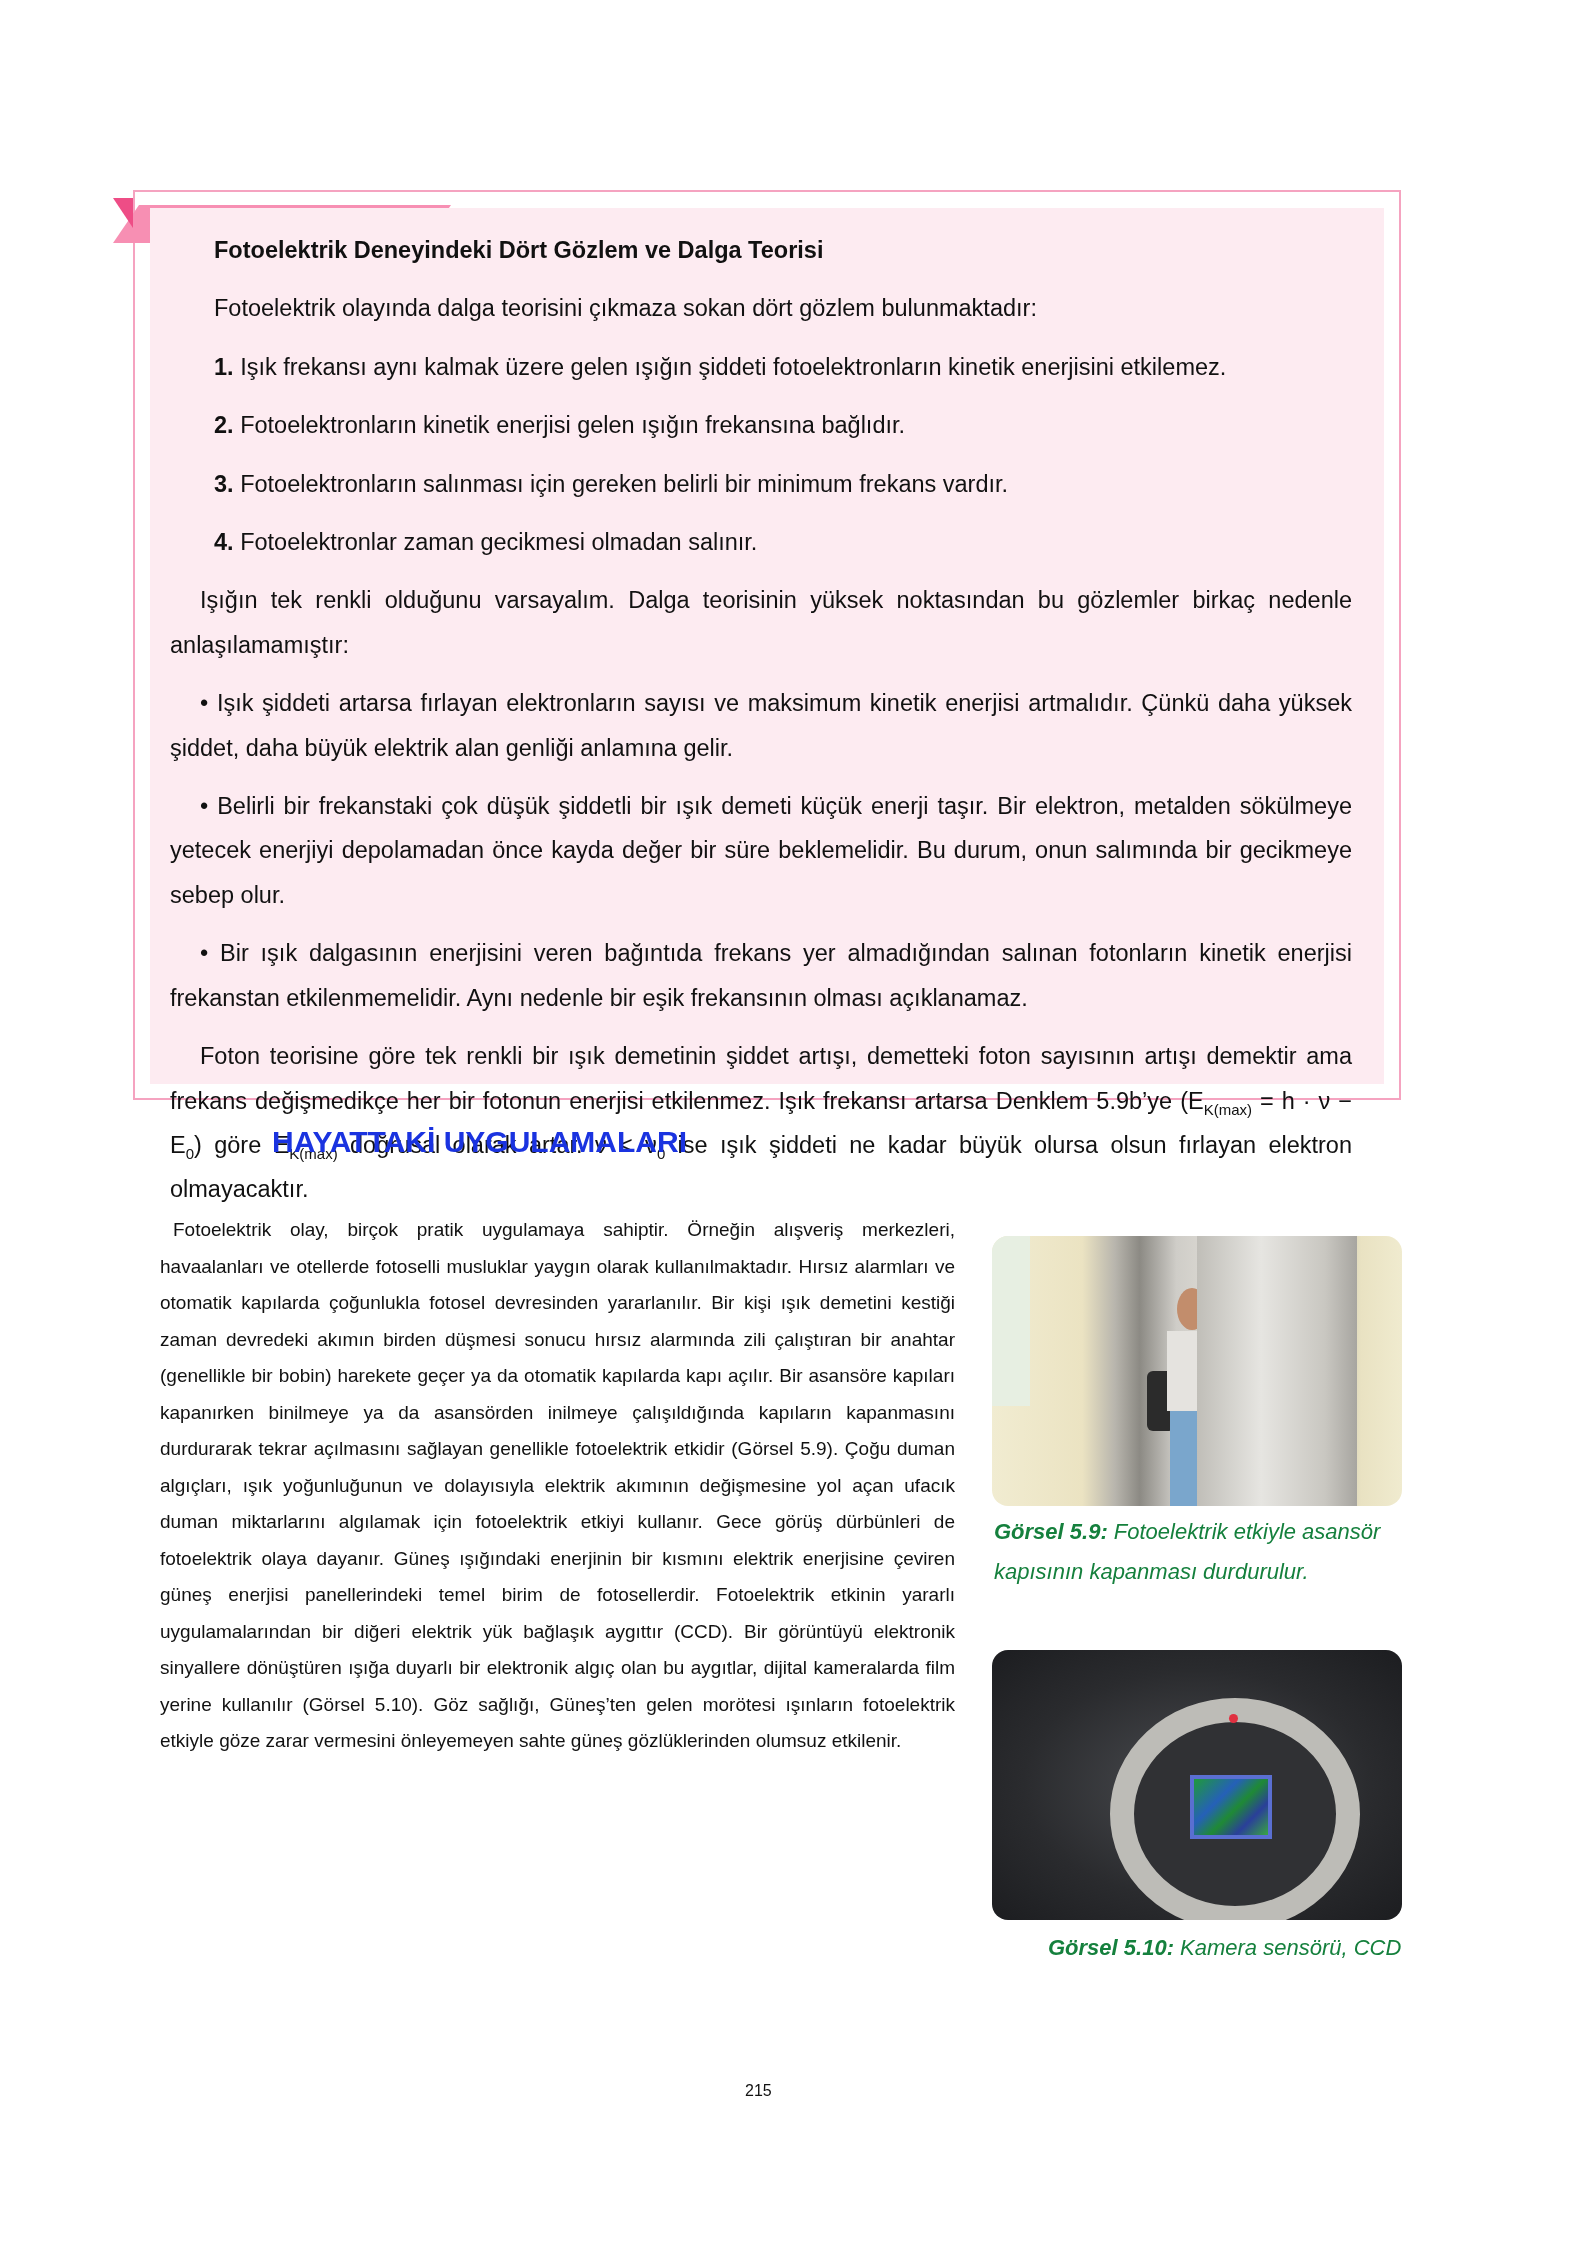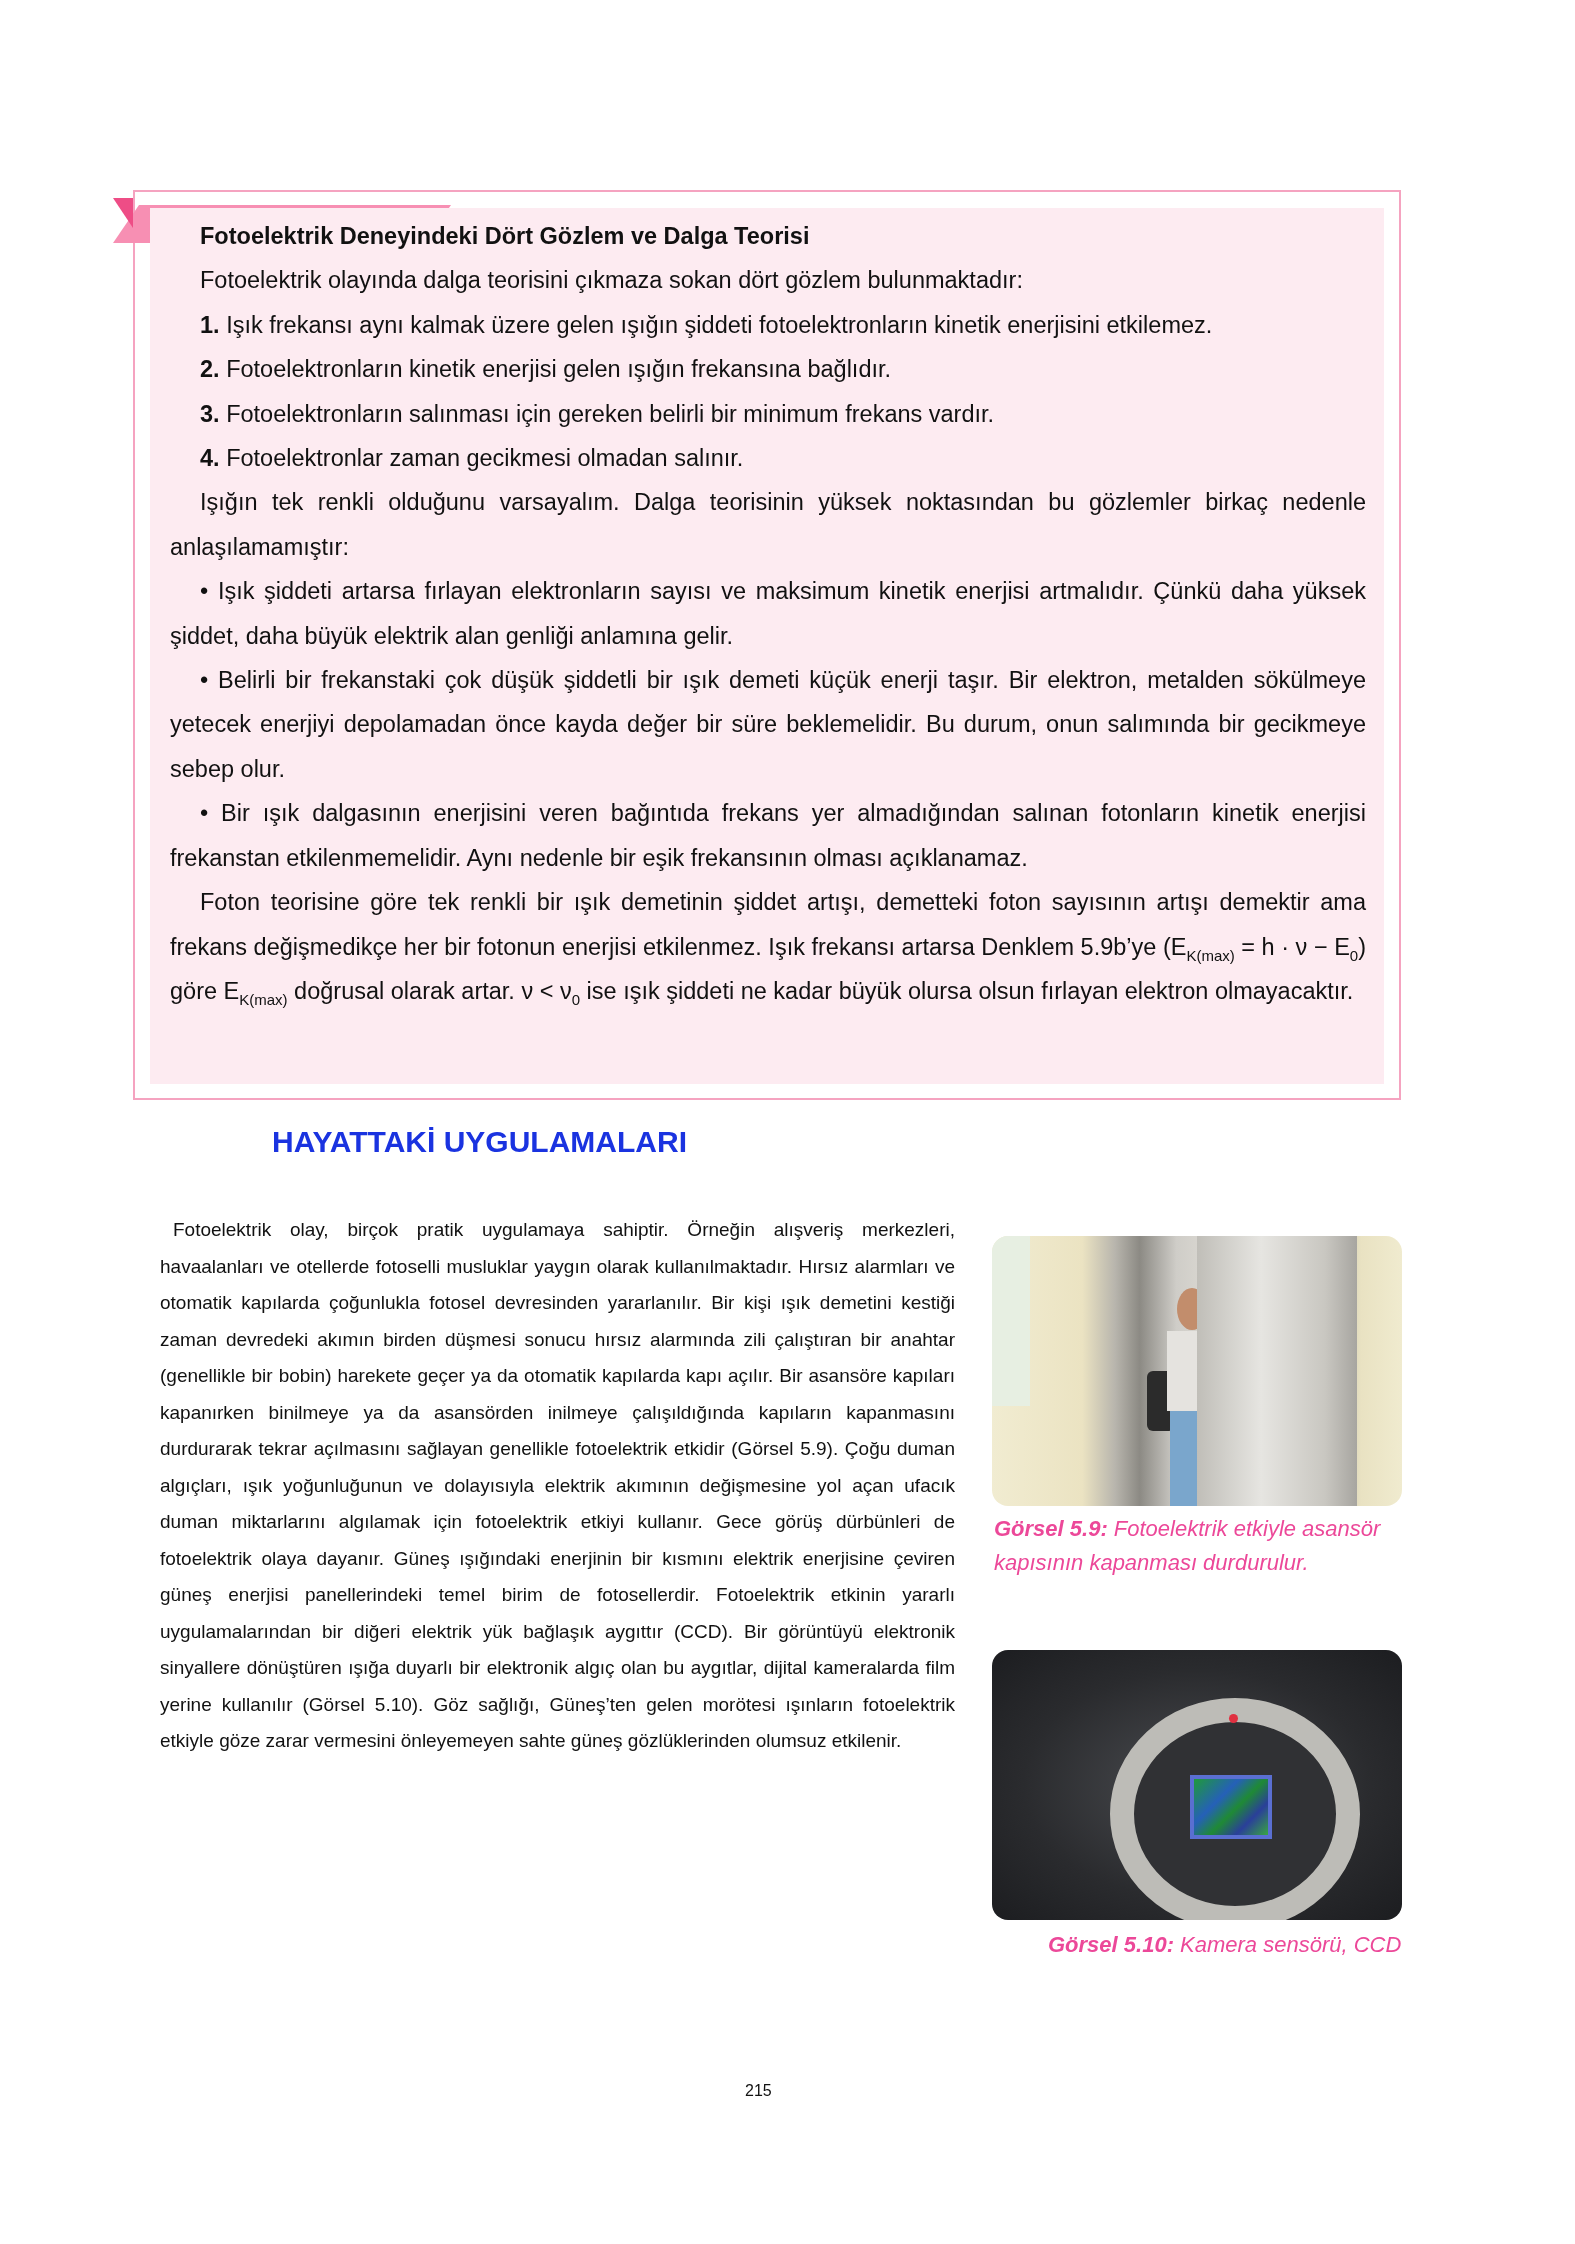--- a/index.html
+++ b/index.html
@@ -9,21 +9,21 @@
   
   .think-box { position: absolute; left: 133px; top: 190px; width: 1268px; height: 910px;
     border: 2px solid #f5a3c0; background: #fff; }
   .think-tab { position: absolute; left: 113px; top: 157px; width: 338px; height: 38px; margin-top: 48px; }
   .think-tab svg { position: absolute; left: 0; top: 0; }
   .think-tab span { position: absolute; left: 42px; top: 4px; font-size: 27px; font-weight: bold; color: #fff; letter-spacing: 0.2px; }
   .think-flag { position: absolute; left: 113px; top: 198px; width: 20px; height: 30px; }
   .think-panel { position: absolute; left: 150px; top: 208px; width: 1234px; height: 876px; background: #fdebf1; }
 
   .box-text { position: absolute; left: 150px; top: 208px; width: 1234px; padding: 6px 18px 0 50px; font-size: 23.5px; line-height: 44.4px; }
-  .box-text p { margin: 0; }
+  .box-text p { margin: 14px; }
   .box-title { font-weight: bold; }
   .box-text .num { font-weight: bold; }
   .box-text .just { text-align: justify; text-align-last: left; margin-left: -30px; }
   .box-text .just.indent { text-indent: 30px; }
   sub { font-size: 15px; vertical-align: -6px; line-height: 0; }
 
   
   .sec-head { position: absolute; left: 170px; top: 1118px; color: #1a33e0; font-weight: bold; font-size: 30px; line-height: 47px; }
   .sec-head .line2 { padding-left: 102px; display: block; }
 
@@ -39,21 +39,21 @@
   .fig1 .person-body { position: absolute; left: 175px; top: 95px; width: 40px; height: 80px; background: #e5e3df; }
   .fig1 .person-legs { position: absolute; left: 178px; top: 175px; width: 36px; height: 95px; background: #7aa6cc; }
   .fig1 .bag { position: absolute; left: 155px; top: 135px; width: 28px; height: 60px; background: #2b2b2b; border-radius: 6px; }
   .fig1 .panel { position: absolute; left: 0; top: 0; width: 38px; height: 170px; background: #e7efe2; }
 
   .fig2 { left: 992px; top: 1650px; width: 410px; height: 270px; background: radial-gradient(ellipse at 50% 50%, #4a4c50 0%, #2a2b2e 60%, #1c1d20 100%); }
   .fig2 .ring { position: absolute; left: 118px; top: 48px; width: 250px; height: 232px; border-radius: 50%; border: 24px solid #bdbcb7; background: #303134; }
   .fig2 .sensor { position: absolute; left: 198px; top: 125px; width: 82px; height: 64px; border: 4px solid #5a6fd1; background: linear-gradient(135deg, #1f9a3a 0%, #2560b8 35%, #1f8a35 55%, #2a3f9a 75%, #38a540 100%); }
   .fig2 .dot { position: absolute; left: 237px; top: 64px; width: 9px; height: 9px; border-radius: 50%; background: #e03040; }
 
-  .caption { position: absolute; font-size: 22px; font-style: italic; line-height: 34px; color: #ec4899; }
+  .caption { position: absolute; font-size: 22px; font-style: italic; line-height: 40px; color: #15803d; }
   .caption b { font-style: italic; font-weight: bold; }
   .cap1 { left: 994px; top: 1512px; width: 410px; }
   .cap2 { left: 1048px; top: 1928px; width: 410px; }
 
   .page-num { position: absolute; left: 745px; top: 2082px; font-size: 16px; }
 </style>
 </head>
 <body>
 
 <div class="think-box"></div>

